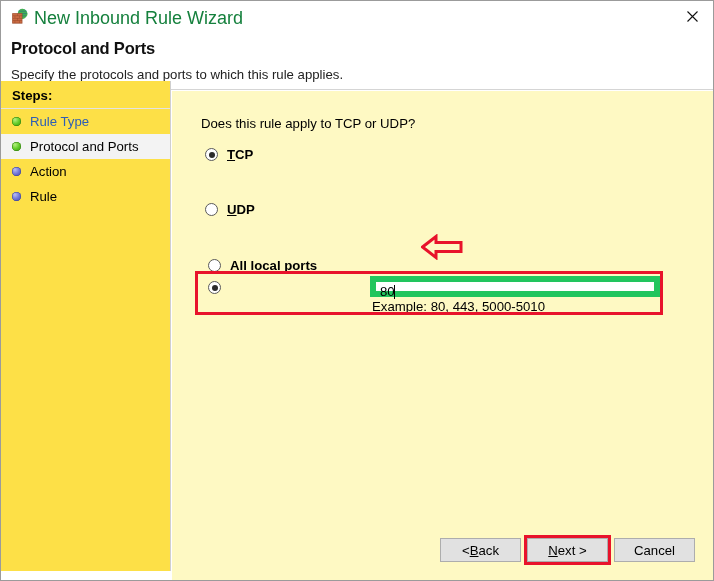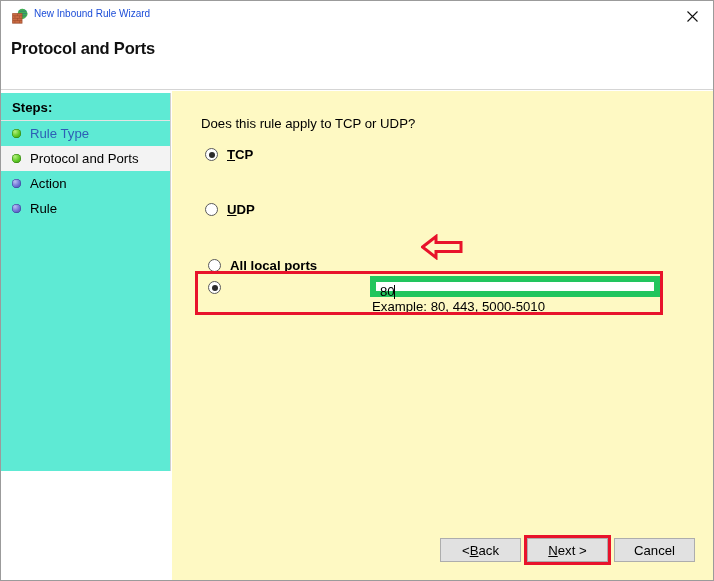--- a/index.html
+++ b/index.html
@@ -29,22 +29,22 @@
     background: #ffffff;
   }
   #app-icon {
     position: absolute;
     left: 10px; top: 7px;
     width: 17px; height: 17px;
   }
   #title-text {
     position: absolute;
     left: 33px; top: 7px;
-    font-size: 10px;
-    color: #1d4ed8;
+    font-size: 18px;
+    color: #15803d;
     white-space: nowrap;
   }
   #close-button {
     position: absolute;
     right: 0; top: 0;
     width: 45px; height: 29px;
     cursor: default;
   }
   #close-button svg { position: absolute; left: 17px; top: 10px; }
 
@@ -74,23 +74,23 @@
   #header-rule {
     position: absolute;
     left: 0; top: 88px;
     width: 714px; height: 1px;
     background: #d5d5d5;
   }
 
   
   #sidebar {
     position: absolute;
-    left: 0; top: 92px;
-    width: 170px; height: 378px;
-    background: #5eead4;
+    left: 0; top: 80px;
+    width: 170px; height: 490px;
+    background: #fde047;
     border-right: 1px solid #cfcfcf;
     box-sizing: border-box;
   }
   #steps-heading {
     position: absolute;
     left: 11px; top: 7px;
     font-size: 13.2px;
     font-weight: bold;
     color: #000000;
   }
@@ -282,20 +282,21 @@
     <span id="title-text">New Inbound Rule Wizard</span>
     <div id="close-button">
       <svg width="11" height="11" viewBox="0 0 11 11">
         <path d="M0.5 0.5 L10.5 10.5 M10.5 0.5 L0.5 10.5" stroke="#111111" stroke-width="1.1" fill="none"></path>
       </svg>
     </div>
   </div>
 
   <div id="header">
     <div id="page-title">Protocol and Ports</div>
+    <div id="page-subtitle">Specify the protocols and ports to which this rule applies.</div>
   </div>
   <div id="header-rule"></div>
 
   <div id="sidebar">
     <div id="steps-heading">Steps:</div>
     <div id="steps-heading-rule"></div>
     <div id="steps-list">
 
       <div class="step-item">
         <span class="step-bullet green"></span>

